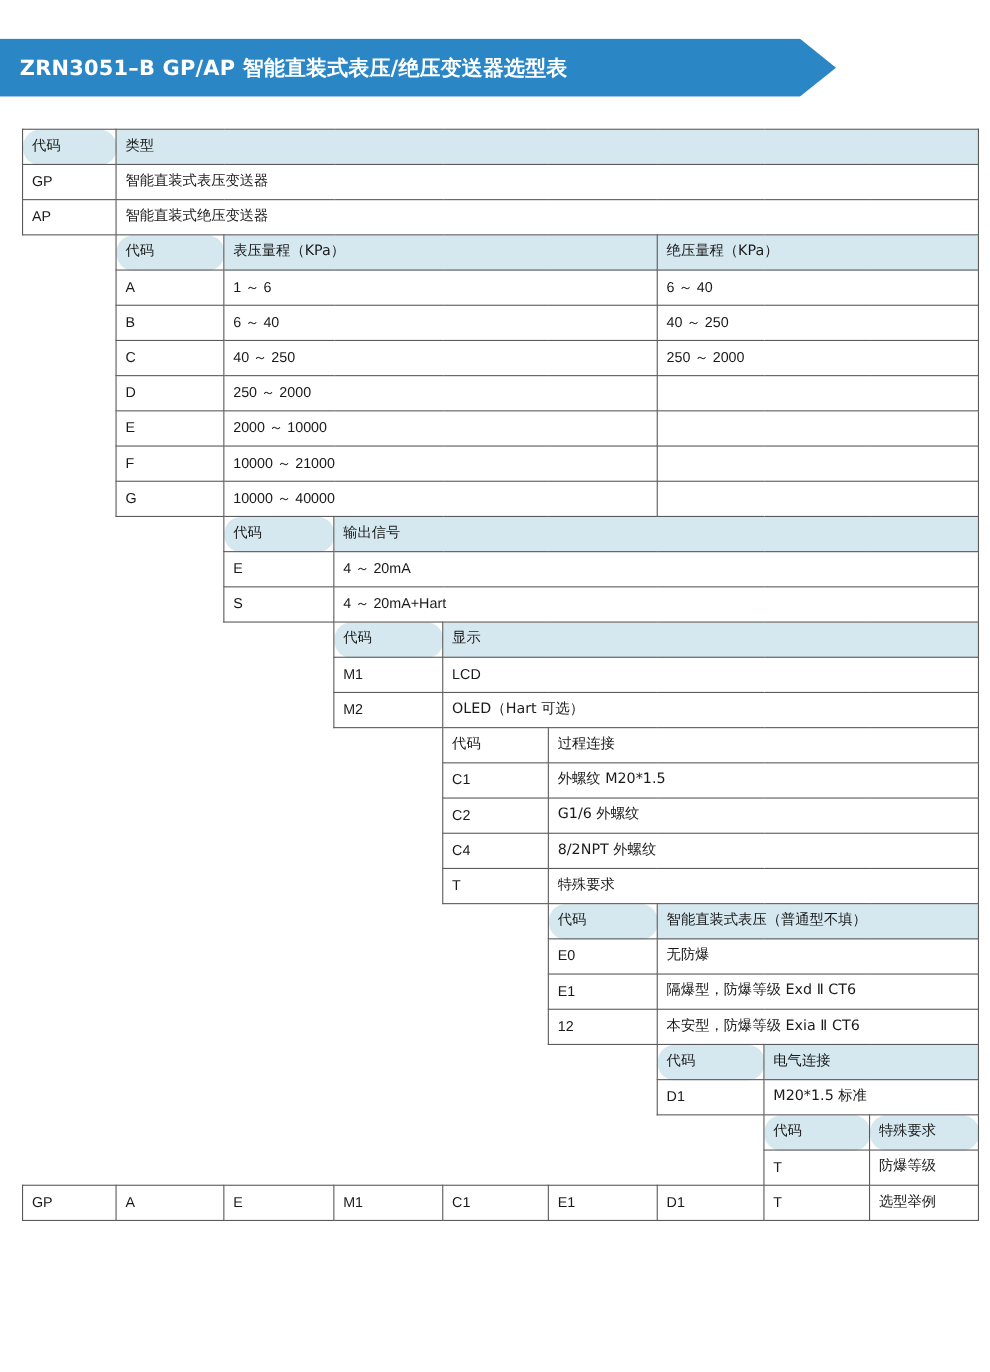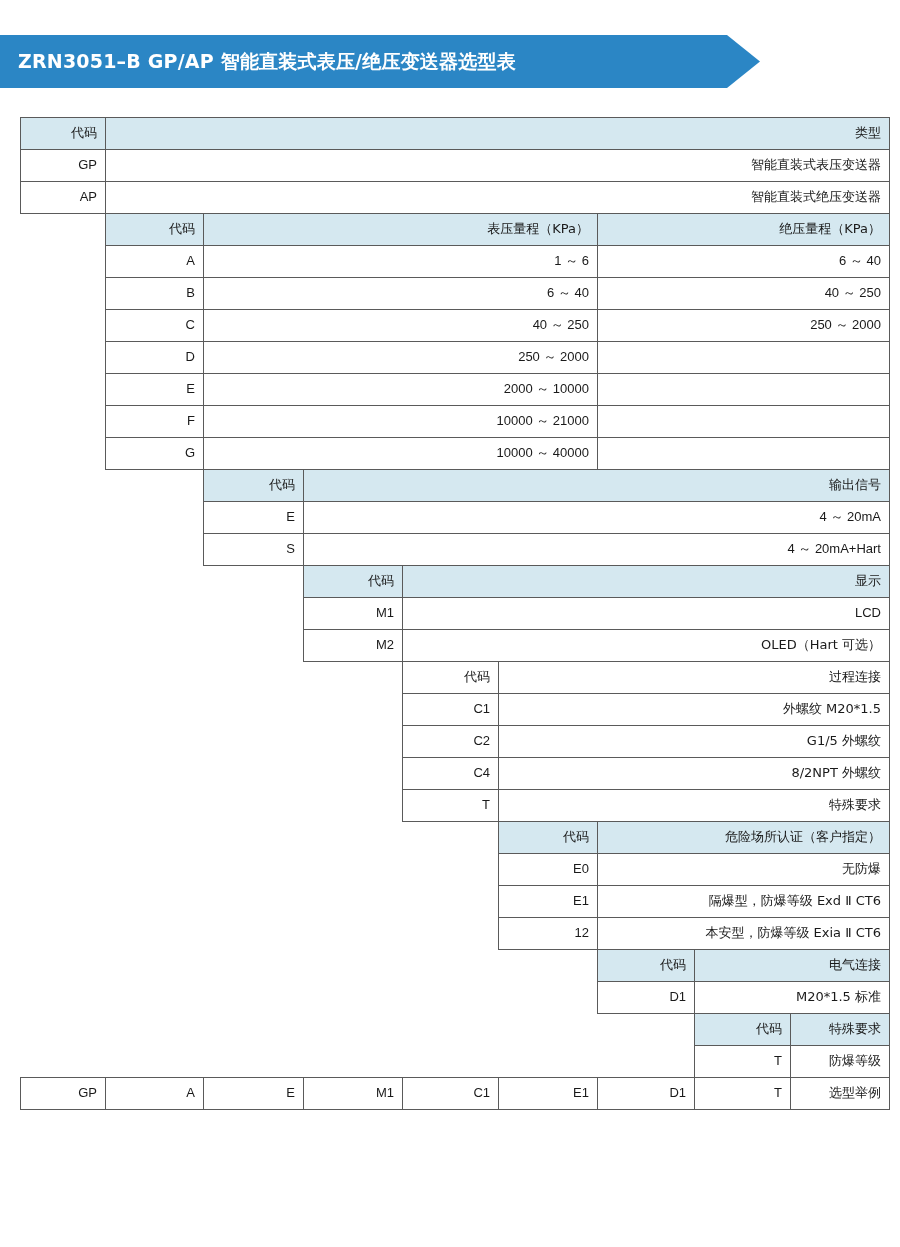--- a/index.html
+++ b/index.html
@@ -40,22 +40,22 @@
   }
   .seltable td{
     border:1px solid #5a5a5a;
     height:31px;
     padding:0 8px;
     vertical-align:middle;
     line-height:1.25;
   }
   .seltable td.nb{border:none;background:transparent;}
   .hdr{background:#d5e8f0;}
-  .ctr{text-align:right;}
-  .lft{text-align:right;}
+  .ctr{text-align:left;border-radius:15px;}
+  .lft{text-align:left;}
   .cjk{font-family:"DejaVu Sans","Liberation Sans",sans-serif;}
 </style>
 </head>
 <body>
 
 <div class="page">
 
   <div class="banner">
     <span class="banner-title cjk">ZRN3051–B GP/AP 智能直装式表压/绝压变送器选型表</span>
   </div>
@@ -193,21 +193,21 @@
         <td class="nb"></td>
         <td class="ctr">C1</td>
         <td class="lft cjk" colspan="4">外螺纹 M20*1.5</td>
       </tr>
       <tr>
         <td class="nb"></td>
         <td class="nb"></td>
         <td class="nb"></td>
         <td class="nb"></td>
         <td class="ctr">C2</td>
-        <td class="lft cjk" colspan="4">G1/5 外螺纹</td>
+        <td class="lft cjk" colspan="4">G1/6 外螺纹</td>
       </tr>
       <tr>
         <td class="nb"></td>
         <td class="nb"></td>
         <td class="nb"></td>
         <td class="nb"></td>
         <td class="ctr">C4</td>
         <td class="lft cjk" colspan="4">8/2NPT 外螺纹</td>
       </tr>
       <tr>
@@ -219,21 +219,21 @@
         <td class="ctr cjk" colspan="4">特殊要求</td>
       </tr>
 
       <tr>
         <td class="nb"></td>
         <td class="nb"></td>
         <td class="nb"></td>
         <td class="nb"></td>
         <td class="nb"></td>
         <td class="hdr ctr cjk">代码</td>
-        <td class="hdr lft cjk" colspan="3">危险场所认证（客户指定）</td>
+        <td class="hdr lft cjk" colspan="3">智能直装式表压（普通型不填）</td>
       </tr>
       <tr>
         <td class="nb"></td>
         <td class="nb"></td>
         <td class="nb"></td>
         <td class="nb"></td>
         <td class="nb"></td>
         <td class="ctr">E0</td>
         <td class="lft cjk" colspan="3">无防爆</td>
       </tr>

